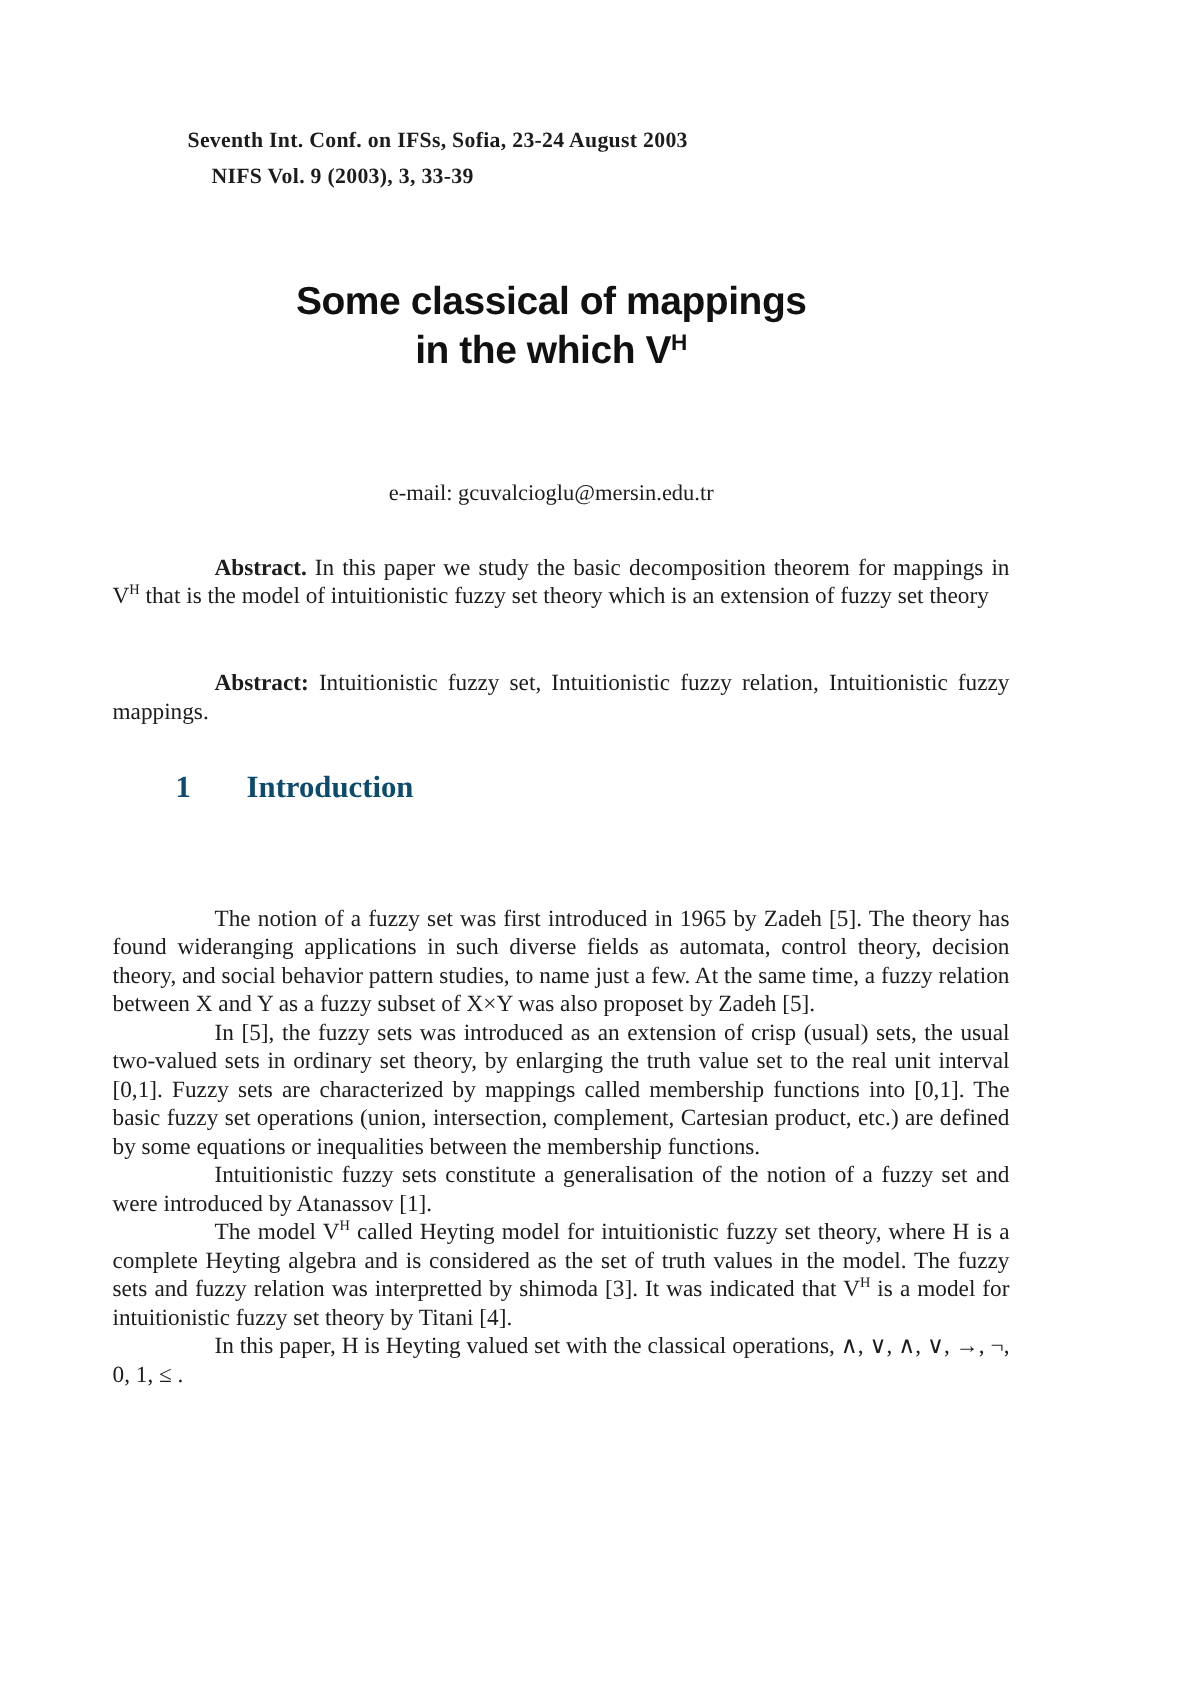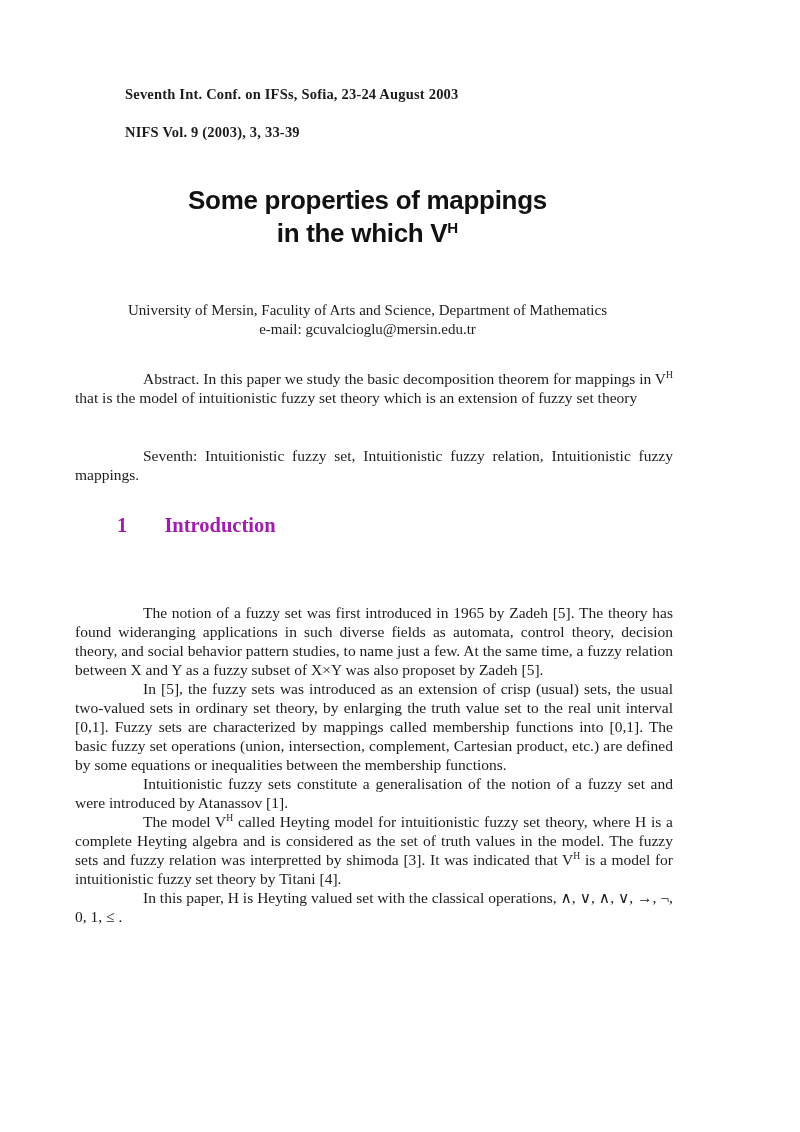--- a/index.html
+++ b/index.html
@@ -23,21 +23,21 @@
   
   .hline {
     left: 125px;
     width: 560px;
     font-size: 14.5px;
     font-weight: bold;
     letter-spacing: 0.2px;
     white-space: nowrap;
   }
   .h1 { top: 86px; }
-  .h2 { top: 124px; }
+  .h2 { top: 110px; margin-left: 16px; }
 
   
   .centercol {
     left: 75px;
     width: 585px;
     text-align: center;
   }
   .title {
     top: 184px;
     font-family: "Liberation Sans", sans-serif;
@@ -83,55 +83,54 @@
   .abstract { top: 369px; }
   .keywords { top: 446px; }
 
   .heading {
     top: 514px;
     left: 117px;
     width: 556px;
     margin: 0;
     font-size: 20.5px;
     font-weight: bold;
-    color: #a21caf;
+    color: #0c4a6e;
   }
   .secnum { margin-right: 32px; }
 
   .bodytext { top: 559px; margin-top: 44px; }
 
   sup {
     font-size: 62%;
     line-height: 0;
   }
-  .seg-bold { font-weight: normal; }
+  .seg-bold { font-weight: bold; }
   .seg-italic { }
 </style>
 </head>
 <body>
 
 <div class="page">
 
   <div class="abs hline h1">Seventh Int. Conf. on IFSs, Sofia, 23-24 August 2003</div>
 
   <div class="abs hline h2">NIFS Vol. 9 (2003), 3, 33-39</div>
 
   <div class="abs centercol title">
-    <div>Some properties of mappings</div>
+    <div>Some classical of mappings</div>
     <div><span>in the which V</span><sup>H</sup></div>
   </div>
 
 
-  <div class="abs centercol affil">University of Mersin, Faculity of Arts and Science, Department of Mathematics</div>
 
   <div class="abs centercol email"><span>e-mail: </span><span class="seg-italic">gcuvalcioglu@mersin.edu.tr</span></div>
 
   <p class="abs textblock para abstract"><span class="seg-bold">Abstract.</span><span> In this paper we study the basic decomposition theorem for mappings in V</span><sup>H</sup><span> that is the model of intuitionistic fuzzy set theory which is an extension of fuzzy set theory</span></p>
 
-  <p class="abs textblock para keywords"><span class="seg-bold">Seventh:</span><span> Intuitionistic fuzzy set, Intuitionistic fuzzy relation, Intuitionistic fuzzy mappings.</span></p>
+  <p class="abs textblock para keywords"><span class="seg-bold">Abstract:</span><span> Intuitionistic fuzzy set, Intuitionistic fuzzy relation, Intuitionistic fuzzy mappings.</span></p>
 
   <h2 class="abs heading">
     <span class="secnum">1</span>
     <span>Introduction</span>
   </h2>
 
   <div class="abs textblock bodytext">
     <p class="para"><span>The notion of a fuzzy set was first introduced in 1965 by Zadeh [5]. The theory has found wideranging applications in such diverse fields as automata, control theory, decision theory, and social behavior pattern studies, to name just a few. At the same time, a fuzzy relation between X and Y as a fuzzy subset of X×Y was also proposet by Zadeh [5].</span></p>
     <p class="para"><span>In [5], the fuzzy sets was introduced as an extension of crisp (usual) sets, the usual two-valued sets in ordinary set theory, by enlarging the truth value set to the real unit interval [0,1]. Fuzzy sets are characterized by mappings called membership functions into [0,1]. The basic fuzzy set operations (union, intersection, complement, Cartesian product, etc.) are defined by some equations or inequalities between the membership functions.</span></p>
     <p class="para"><span>Intuitionistic fuzzy sets constitute a generalisation of the notion of a fuzzy set and were introduced by Atanassov [1].</span></p>

